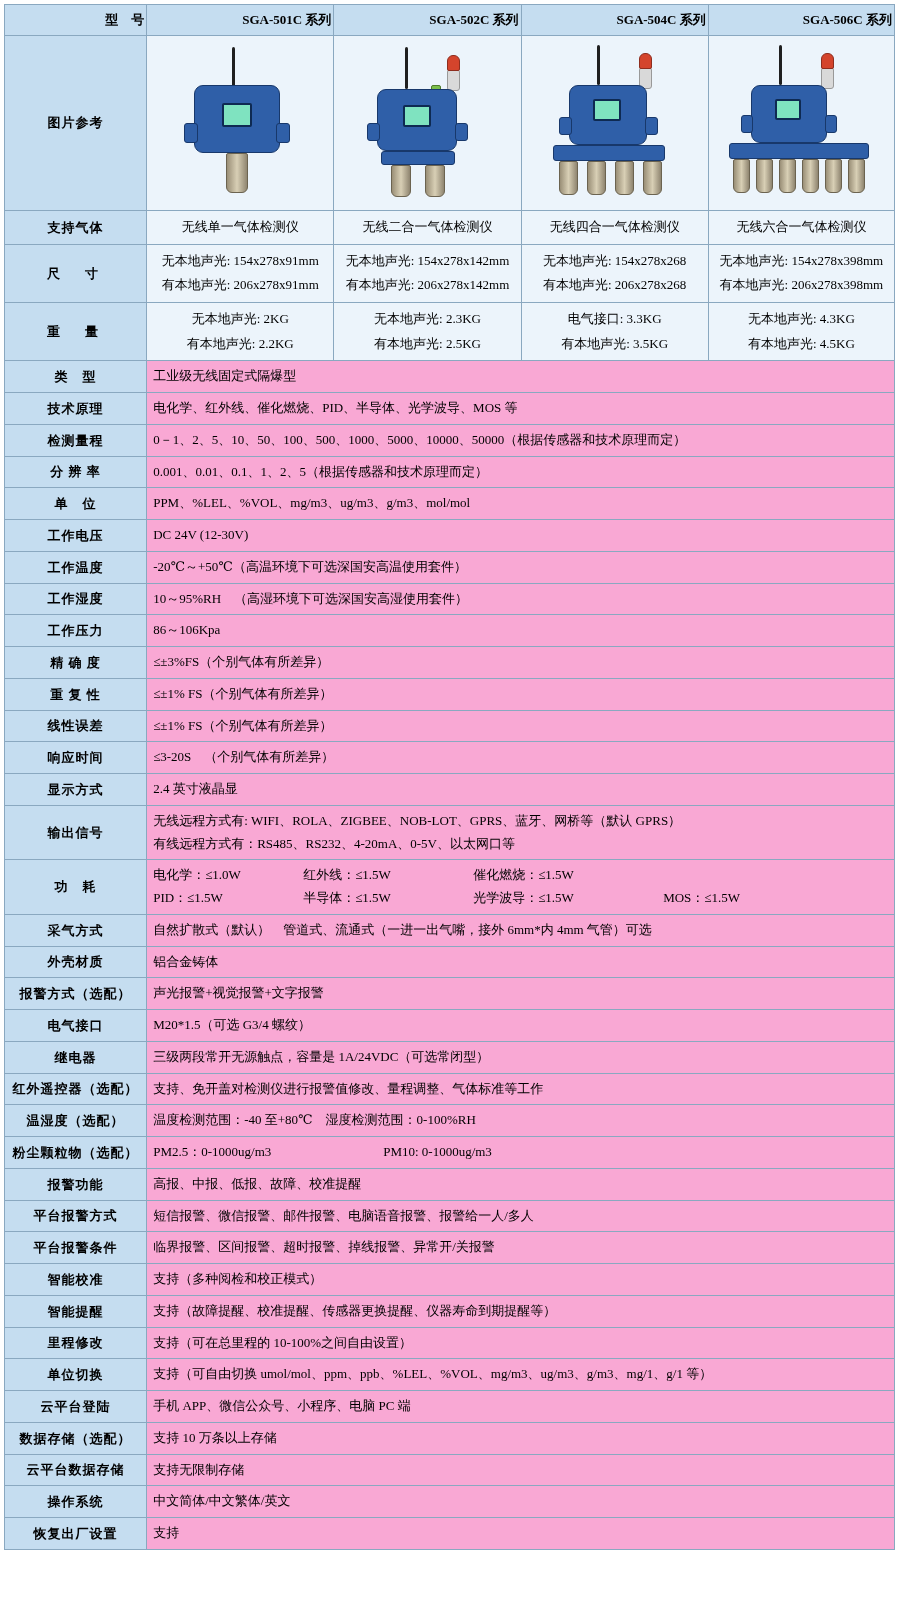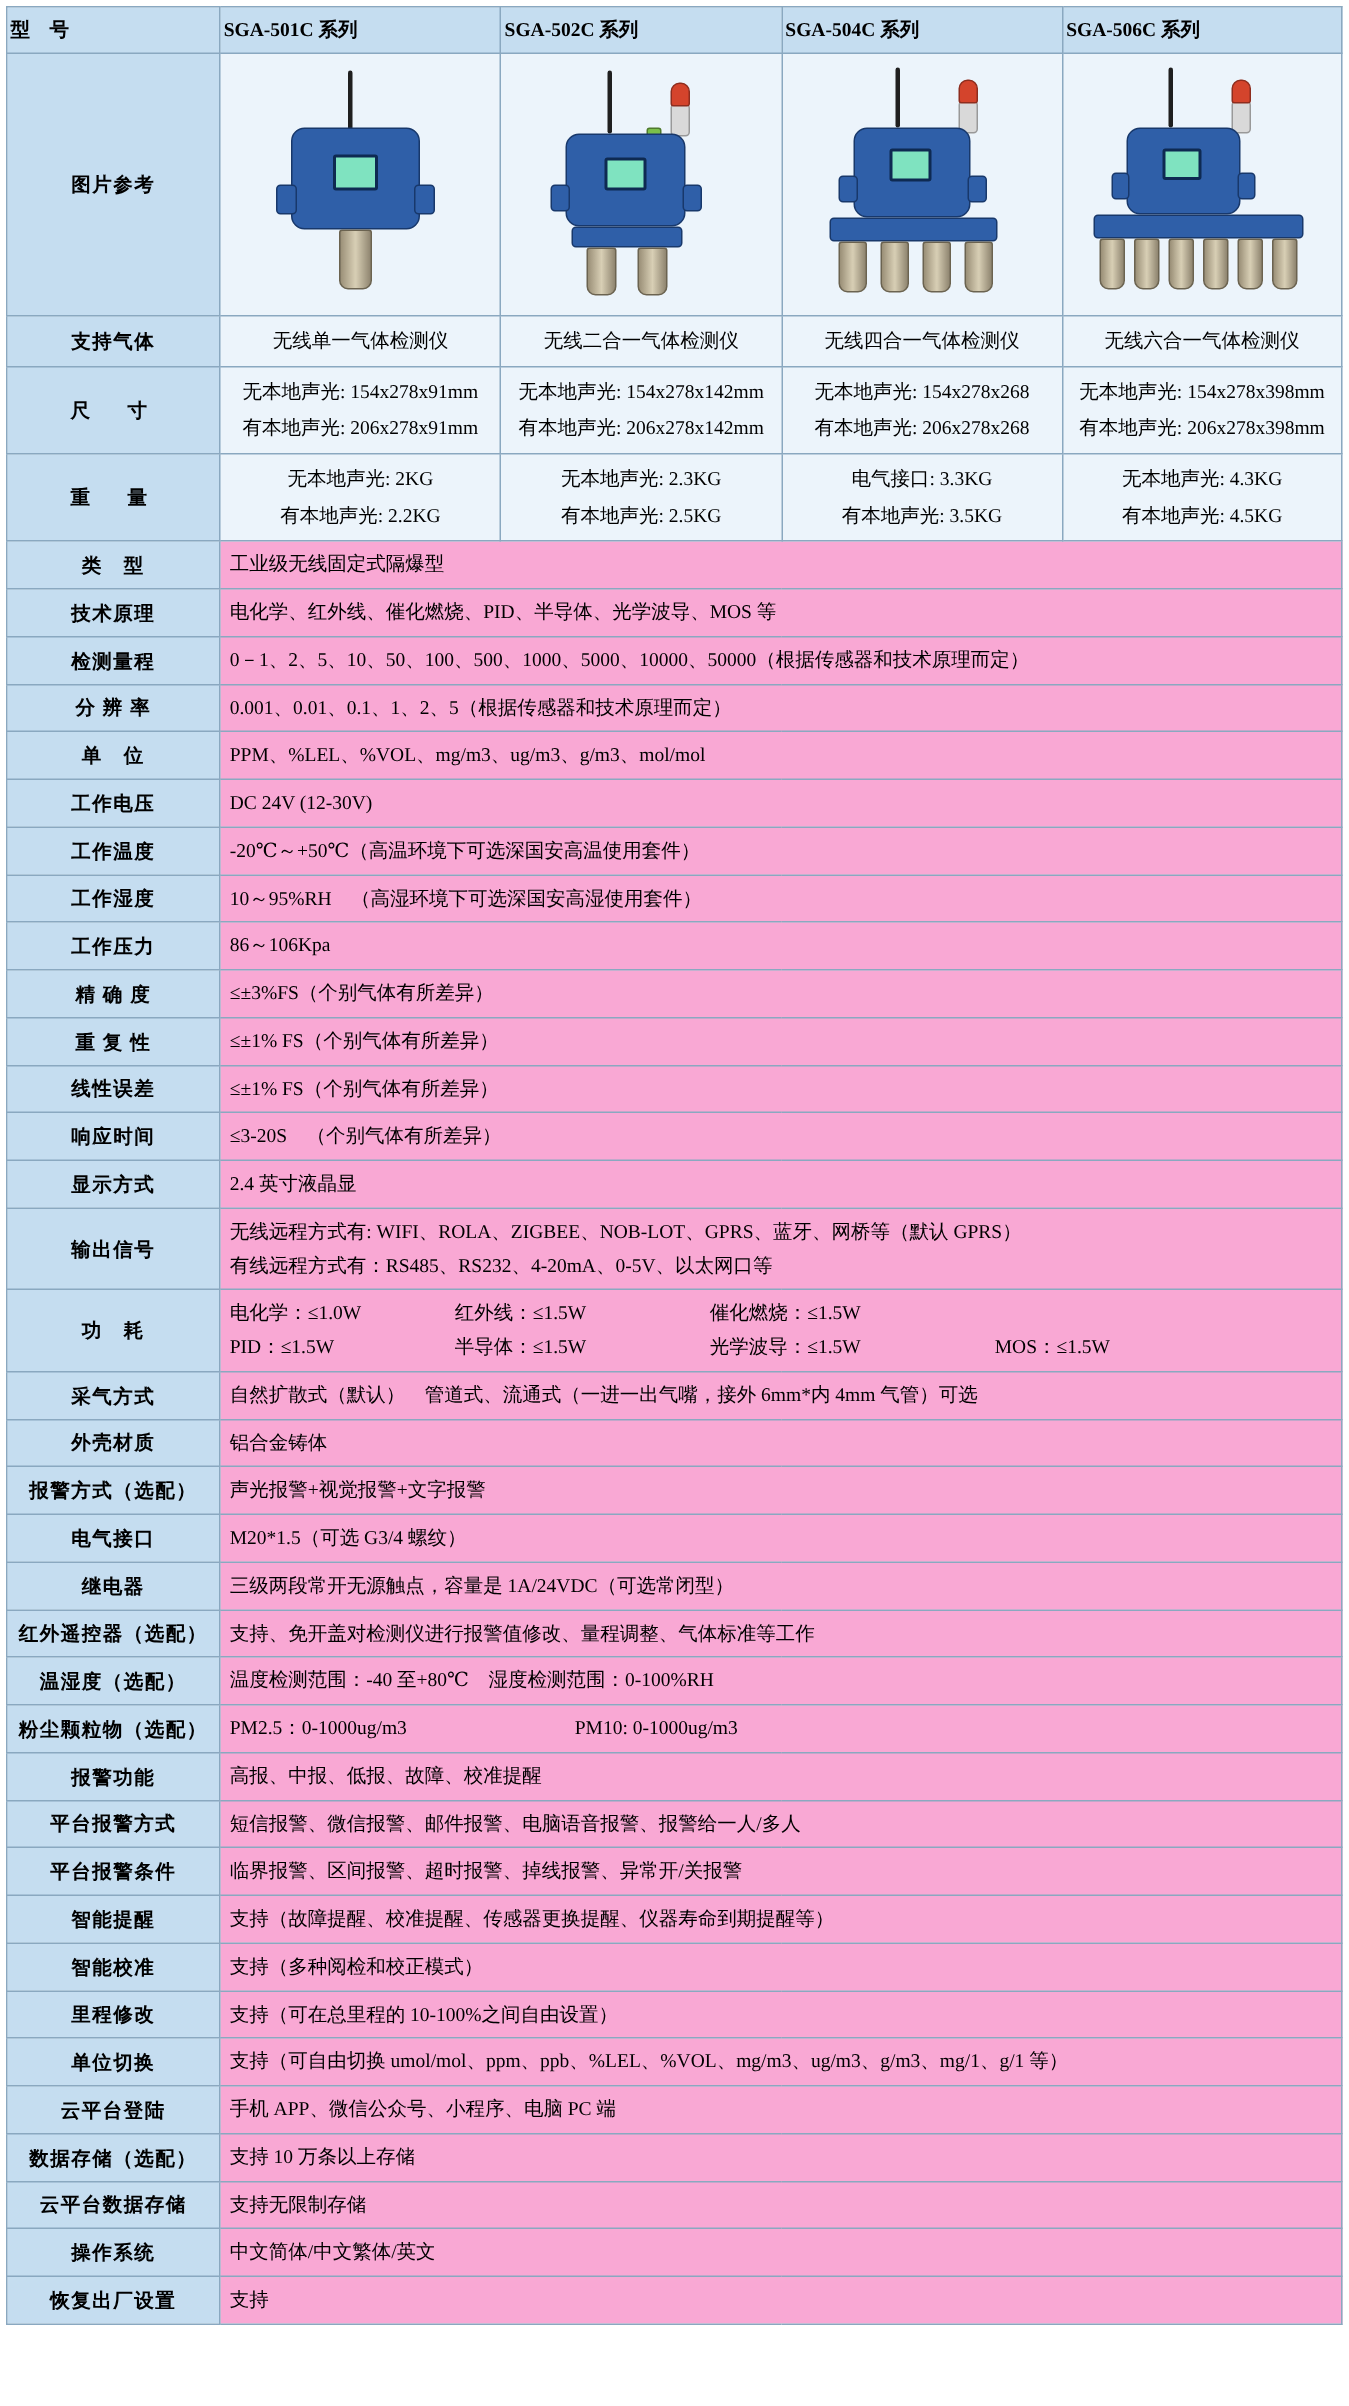--- a/index.html
+++ b/index.html
@@ -36,21 +36,21 @@
     line-height: 1.5;
   }
   .lbl.sp { letter-spacing: 6px; }
   .val {
     background: #f9a8d4;
     padding: 4px 6px;
     line-height: 1.75;
   }
   .hdr {
     background: #c5ddf0;
-    text-align: left;
+    text-align: right;
     font-weight: bold;
     padding: 6px 2px;
     font-size: 13px;
   }
   .cellc {
     background: #ecf4fb;
     text-align: center;
     padding: 4px 2px;
     line-height: 1.9;
     font-size: 12.5px;
@@ -388,29 +388,29 @@
             <div>短信报警、微信报警、邮件报警、电脑语音报警、报警给一人/多人</div>
           </td>
         </tr>
         <tr>
           <td class="lbl">平台报警条件</td>
           <td class="val" colspan="4">
             <div>临界报警、区间报警、超时报警、掉线报警、异常开/关报警</div>
           </td>
         </tr>
         <tr>
+          <td class="lbl">智能校准</td>
+          <td class="val" colspan="4">
+            <div>支持（多种阅检和校正模式）</div>
+          </td>
+        </tr>
+        <tr>
           <td class="lbl">智能提醒</td>
           <td class="val" colspan="4">
             <div>支持（故障提醒、校准提醒、传感器更换提醒、仪器寿命到期提醒等）</div>
-          </td>
-        </tr>
-        <tr>
-          <td class="lbl">智能校准</td>
-          <td class="val" colspan="4">
-            <div>支持（多种阅检和校正模式）</div>
           </td>
         </tr>
         <tr>
           <td class="lbl">里程修改</td>
           <td class="val" colspan="4">
             <div>支持（可在总里程的 10-100%之间自由设置）</div>
           </td>
         </tr>
         <tr>
           <td class="lbl">单位切换</td>

